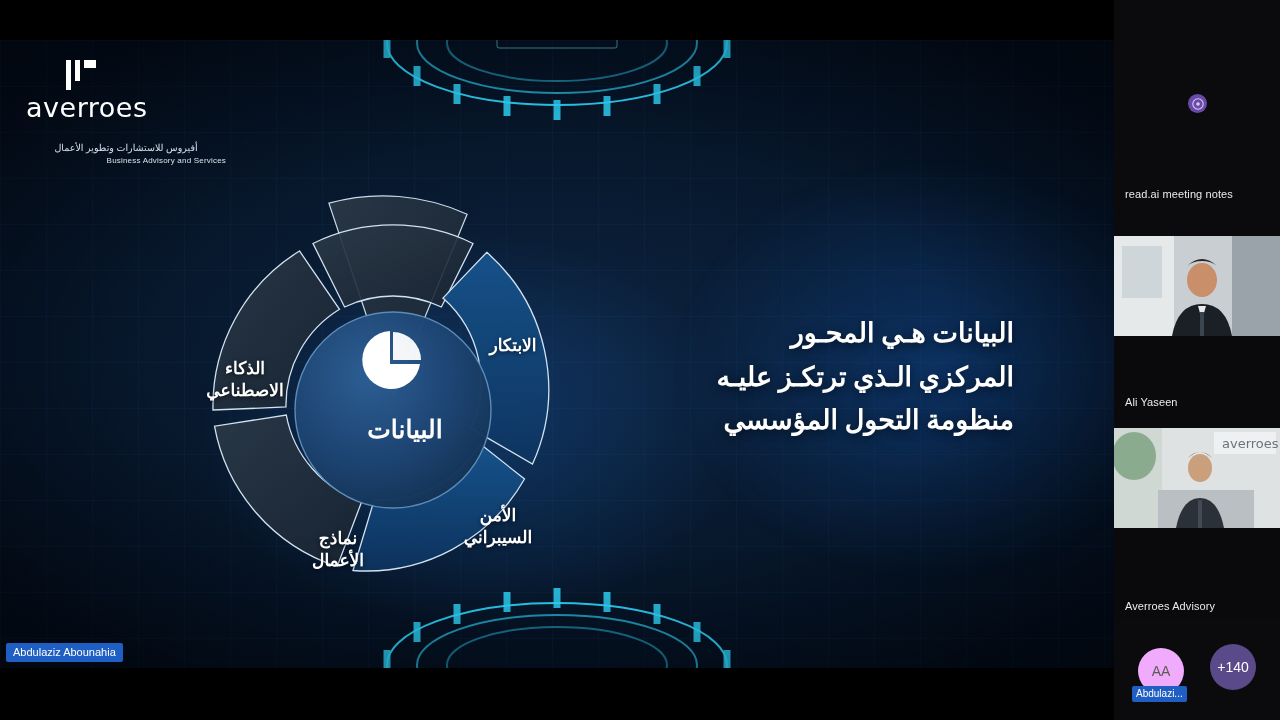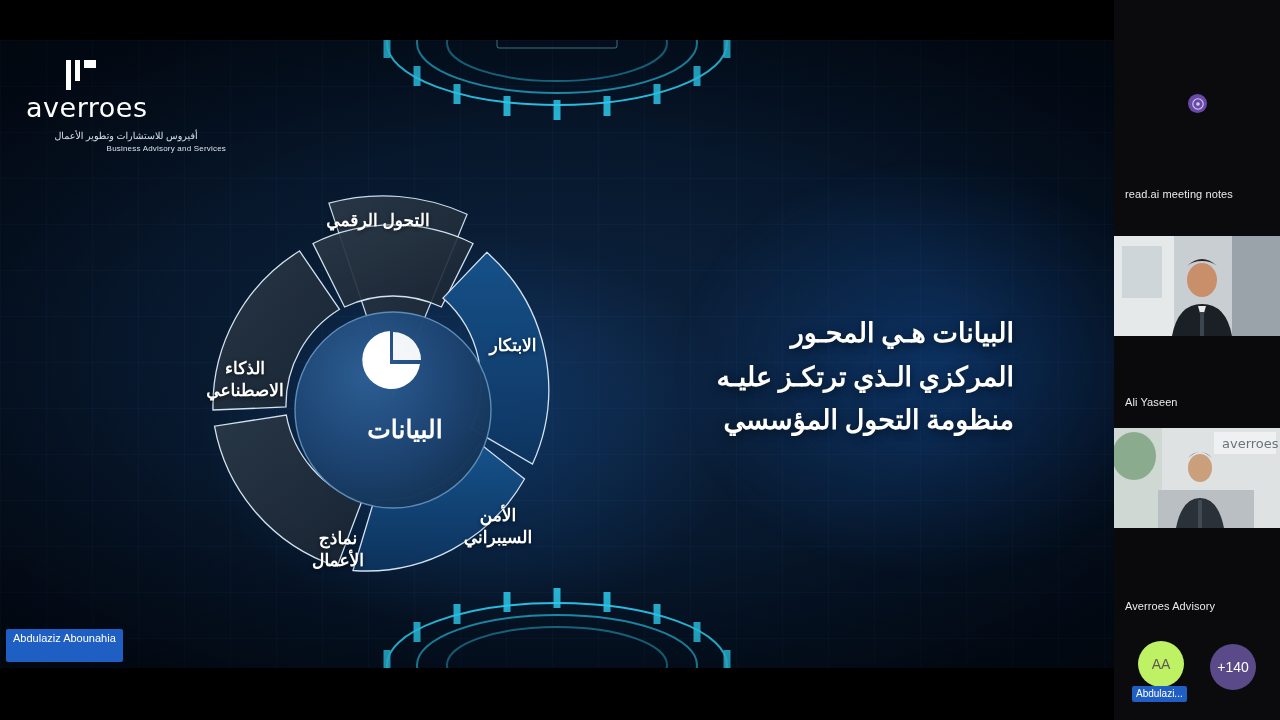--- a/index.html
+++ b/index.html
@@ -99,21 +99,21 @@
   #logo .mark i.b3 { left: 18px;top: 0;  width: 12px; height: 8px; }
   #logo .word {
     font-size: 27px;
     letter-spacing: 0.5px;
     font-weight: 400;
     color: #fff;
     line-height: 1;
     font-family: "DejaVu Sans", sans-serif;
   }
   #logo .ar {
-    margin-top: 9px;
+    margin-top: 21px;
     font-size: 9.5px;
     color: #d8e2ea;
     text-align: center;
     direction: rtl;
   }
   #logo .en {
     margin-top: 3px;
     font-size: 8px;
     color: #d8e2ea;
     text-align: right;
@@ -175,21 +175,21 @@
   #headline div { white-space: nowrap; }
 
   
   #presenter-badge {
     position: absolute;
     left: 6px;
     bottom: 6px;
     background: #1f5fc4;
     color: #fff;
     font-size: 11px;
-    padding: 3px 7px 18px 7px;
+    padding: 3px 7px 4px 7px;
     border-radius: 2px;
     line-height: 1.1;
   }
 
   
   #rail {
     position: absolute;
     left: 1114px;
     top: 0;
     width: 198px;
@@ -257,21 +257,21 @@
     width: 46px;
     height: 46px;
     border-radius: 50%;
     display: flex;
     align-items: center;
     justify-content: center;
     color: #fff;
     font-size: 14px;
     font-weight: 500;
   }
-  #avatar-aa { left: 24px; top: 1px; background: #bef264; color: #5d5a50; }
+  #avatar-aa { left: 24px; top: 8px; background: #f0abfc; color: #5d5a50; }
   #avatar-more { left: 96px; top: 4px; background: #5b4a8a; }
   #avatar-aa-name {
     position: absolute;
     left: 18px;
     top: 46px;
     background: #1f5fc4;
     color: #fff;
     font-size: 10px;
     padding: 2px 4px;
     border-radius: 2px;
@@ -408,21 +408,20 @@
         </g>
 
         <circle cx="225" cy="240" r="98" fill="url(#gcore)" stroke="#5d8ebb" stroke-width="1.4" opacity="0.98"></circle>
 
         <g transform="translate(225,190)">
           <path d="M 0 -28 A 28 28 0 0 1 28 0 L 0 0 Z" fill="#ffffff" opacity="0.95"></path>
           <path d="M -3 -29 A 29 29 0 1 0 27 4 L -3 4 Z" fill="#ffffff"></path>
         </g>
       </svg>
 
-      <div class="seg-label" id="lbl-digital">التحول الرقمي</div>
       <div class="seg-label" id="lbl-innov">الابتكار</div>
       <div class="seg-label" id="lbl-cyber">الأمن
 السيبراني</div>
       <div class="seg-label" id="lbl-models">نماذج
 الأعمال</div>
       <div class="seg-label" id="lbl-ai">الذكاء
 الاصطناعي</div>
 
       <div id="center-label">البيانات</div>
     </div>

